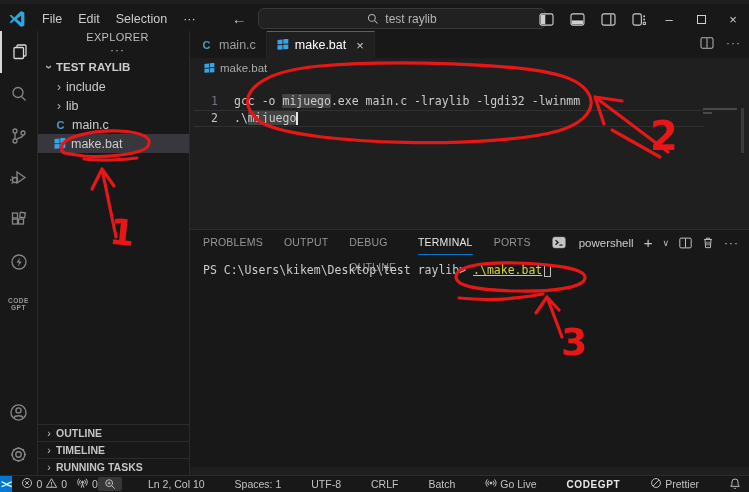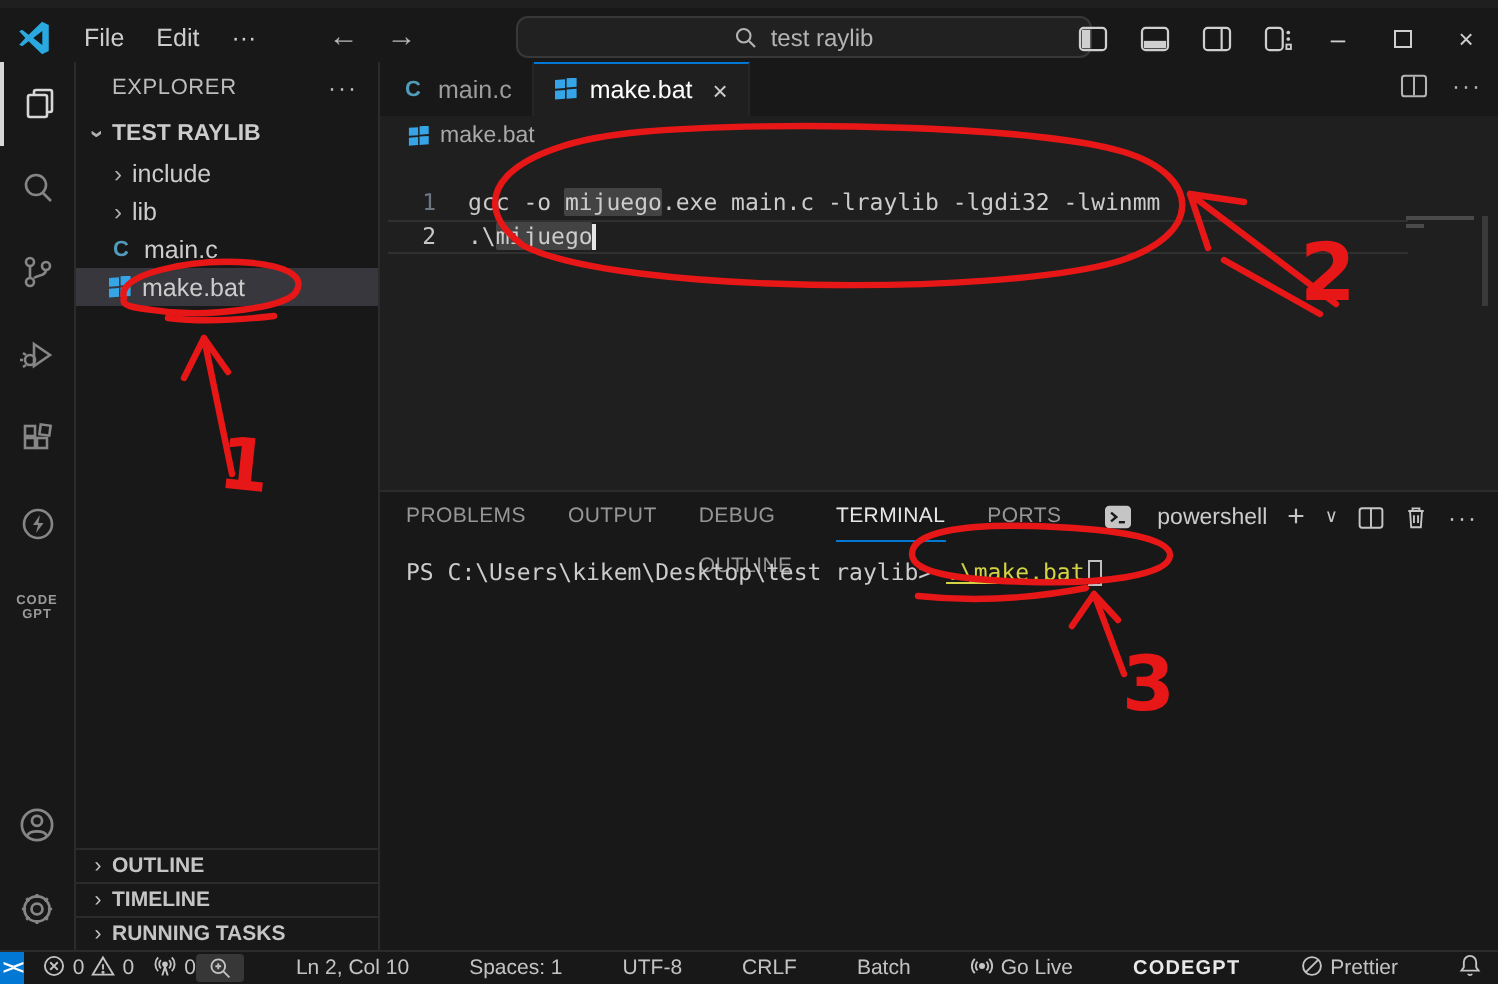--- a/index.html
+++ b/index.html
@@ -27,21 +27,21 @@
   .ab-icon { width:38px; height:42px; display:flex; align-items:center; justify-content:center; }
   .ab-icon svg { stroke:#868686; fill:none; stroke-width:1.3; }
   .ab-icon.active svg { stroke:#d7d7d7; }
   .ab-icon.active { border-left:2px solid #d7d7d7; }
   .ab-bottom { margin-top:auto; display:flex; flex-direction:column; align-items:center; }
   .codegpt-mini { font-size:6.5px; font-weight:bold; color:#9a9a9a; text-align:center; line-height:7px; letter-spacing:.5px; }
 
   
   .sidebar { position:absolute; left:38px; top:31px; width:152px; height:444px; background:#181818;
     border-right:1px solid #2b2b2b; }
-  .sb-header { height:26px; display:flex; align-items:center; padding:0 10px 0 18px; }
+  .sb-header { height:26px; display:flex; align-items:center; padding:0 10px 0 18px;flex-direction:column; }
   .sb-title { font-size:11px; color:#bdbdbd; letter-spacing:.3px; flex:1; }
   .sb-more { color:#bdbdbd; font-size:12px; letter-spacing:1px; }
   .tree-row { height:19px; display:flex; align-items:center; font-size:12.5px; color:#cccccc; white-space:nowrap; }
   .tree-row.root { font-weight:bold; font-size:11.5px; padding-left:4px; height:20px; }
   .tree-row .chev { width:14px; text-align:center; color:#b0b0b0; font-size:12px; }
   .chev.down { display:inline-block; transform:rotate(90deg); }
   .tree-row.child { padding-left:14px; }
   .tree-row.file { padding-left:16px; gap:5px; }
   .tree-row.selected { background:#37373d; }
   .c-icon { color:#519aba; font-weight:bold; font-size:11px; width:13px; text-align:center; }
@@ -68,21 +68,21 @@
   .gutter.active { color:#c6c6c6; }
   .code-text { color:#cccccc; white-space:pre; }
   .hl { background:rgba(110,110,110,.45); border-radius:1px; }
   .cursor-bar { display:inline-block; width:1.5px; height:13px; background:#e6e6e6; vertical-align:middle; margin-left:0px; }
   .cur-line-frame { position:absolute; left:4px; top:32px; width:510px; height:17px;
     border-top:1px solid #303030; border-bottom:1px solid #303030; }
   .minimap-bar { position:absolute; background:#4a4a4a; height:2px; }
   .mm-slider { position:absolute; left:551px; top:30px; width:3px; height:45px; background:#3a3a3a; }
 
   
-  .panel { position:absolute; left:0; top:214px; width:559px; height:238px; background:#181818; border-top:1px solid #2b2b2b; }
+  .panel { position:absolute; left:0; top:198px; width:559px; height:238px; background:#181818; border-top:1px solid #2b2b2b; }
   .panel-header { height:25px; display:flex; align-items:center; padding-left:13px; }
   .ptab { font-size:10.5px; color:#969696; margin-right:21px; height:25px; line-height:25px; letter-spacing:.2px; }
   .ptab.active { color:#e7e7e7; border-bottom:1px solid #0078d4; }
   .panel-actions { margin-left:auto; display:flex; align-items:center; gap:10px; padding-right:10px; color:#c5c5c5; }
   .ps-label { font-size:11.5px; color:#cccccc; margin-left:3px; }
   .pa-glyph { font-size:12px; color:#c5c5c5; }
   .terminal { position:absolute; left:13px; top:33px; font-family:"DejaVu Sans Mono","Liberation Mono",monospace;
     font-size:11.5px; color:#cccccc; white-space:pre; }
   .term-cmd { color:#d3d345;text-decoration:underline; }
   .term-cursor { display:inline-block; width:6.5px; height:13px; border:1px solid #bfbfbf; vertical-align:middle; margin-left:2px; }
@@ -108,20 +108,21 @@
 <body>
 
 <div id="app">
 
   <div class="titlebar">
     <svg class="vscode-logo" viewBox="0 0 20 20">
       <path fill="#29a9e0" d="M14.5 1 L7 8.2 L3.4 5.4 L1.8 6.2 L5.2 10 L1.8 13.8 L3.4 14.6 L7 11.8 L14.5 19 L18.2 17.2 L18.2 2.8 Z M14.6 6.1 v7.8 L9.6 10 Z"></path>
     </svg>
     <div class="menu-item">File</div>
     <div class="menu-item">Edit</div>
+    <div class="menu-item">Selection</div>
     <div class="menu-item">···</div>
     <div class="nav-arrows">
       <span>←</span>
       <span>→</span>
     </div>
     <div class="cmd-center">
       <svg width="12" height="12" viewBox="0 0 16 16">
         <circle cx="6.5" cy="6.5" r="4.5" stroke="#b4b4b4" fill="none" stroke-width="1.4"></circle>
         <line x1="10" y1="10" x2="14" y2="14" stroke="#b4b4b4" stroke-width="1.4"></line>
       </svg>

